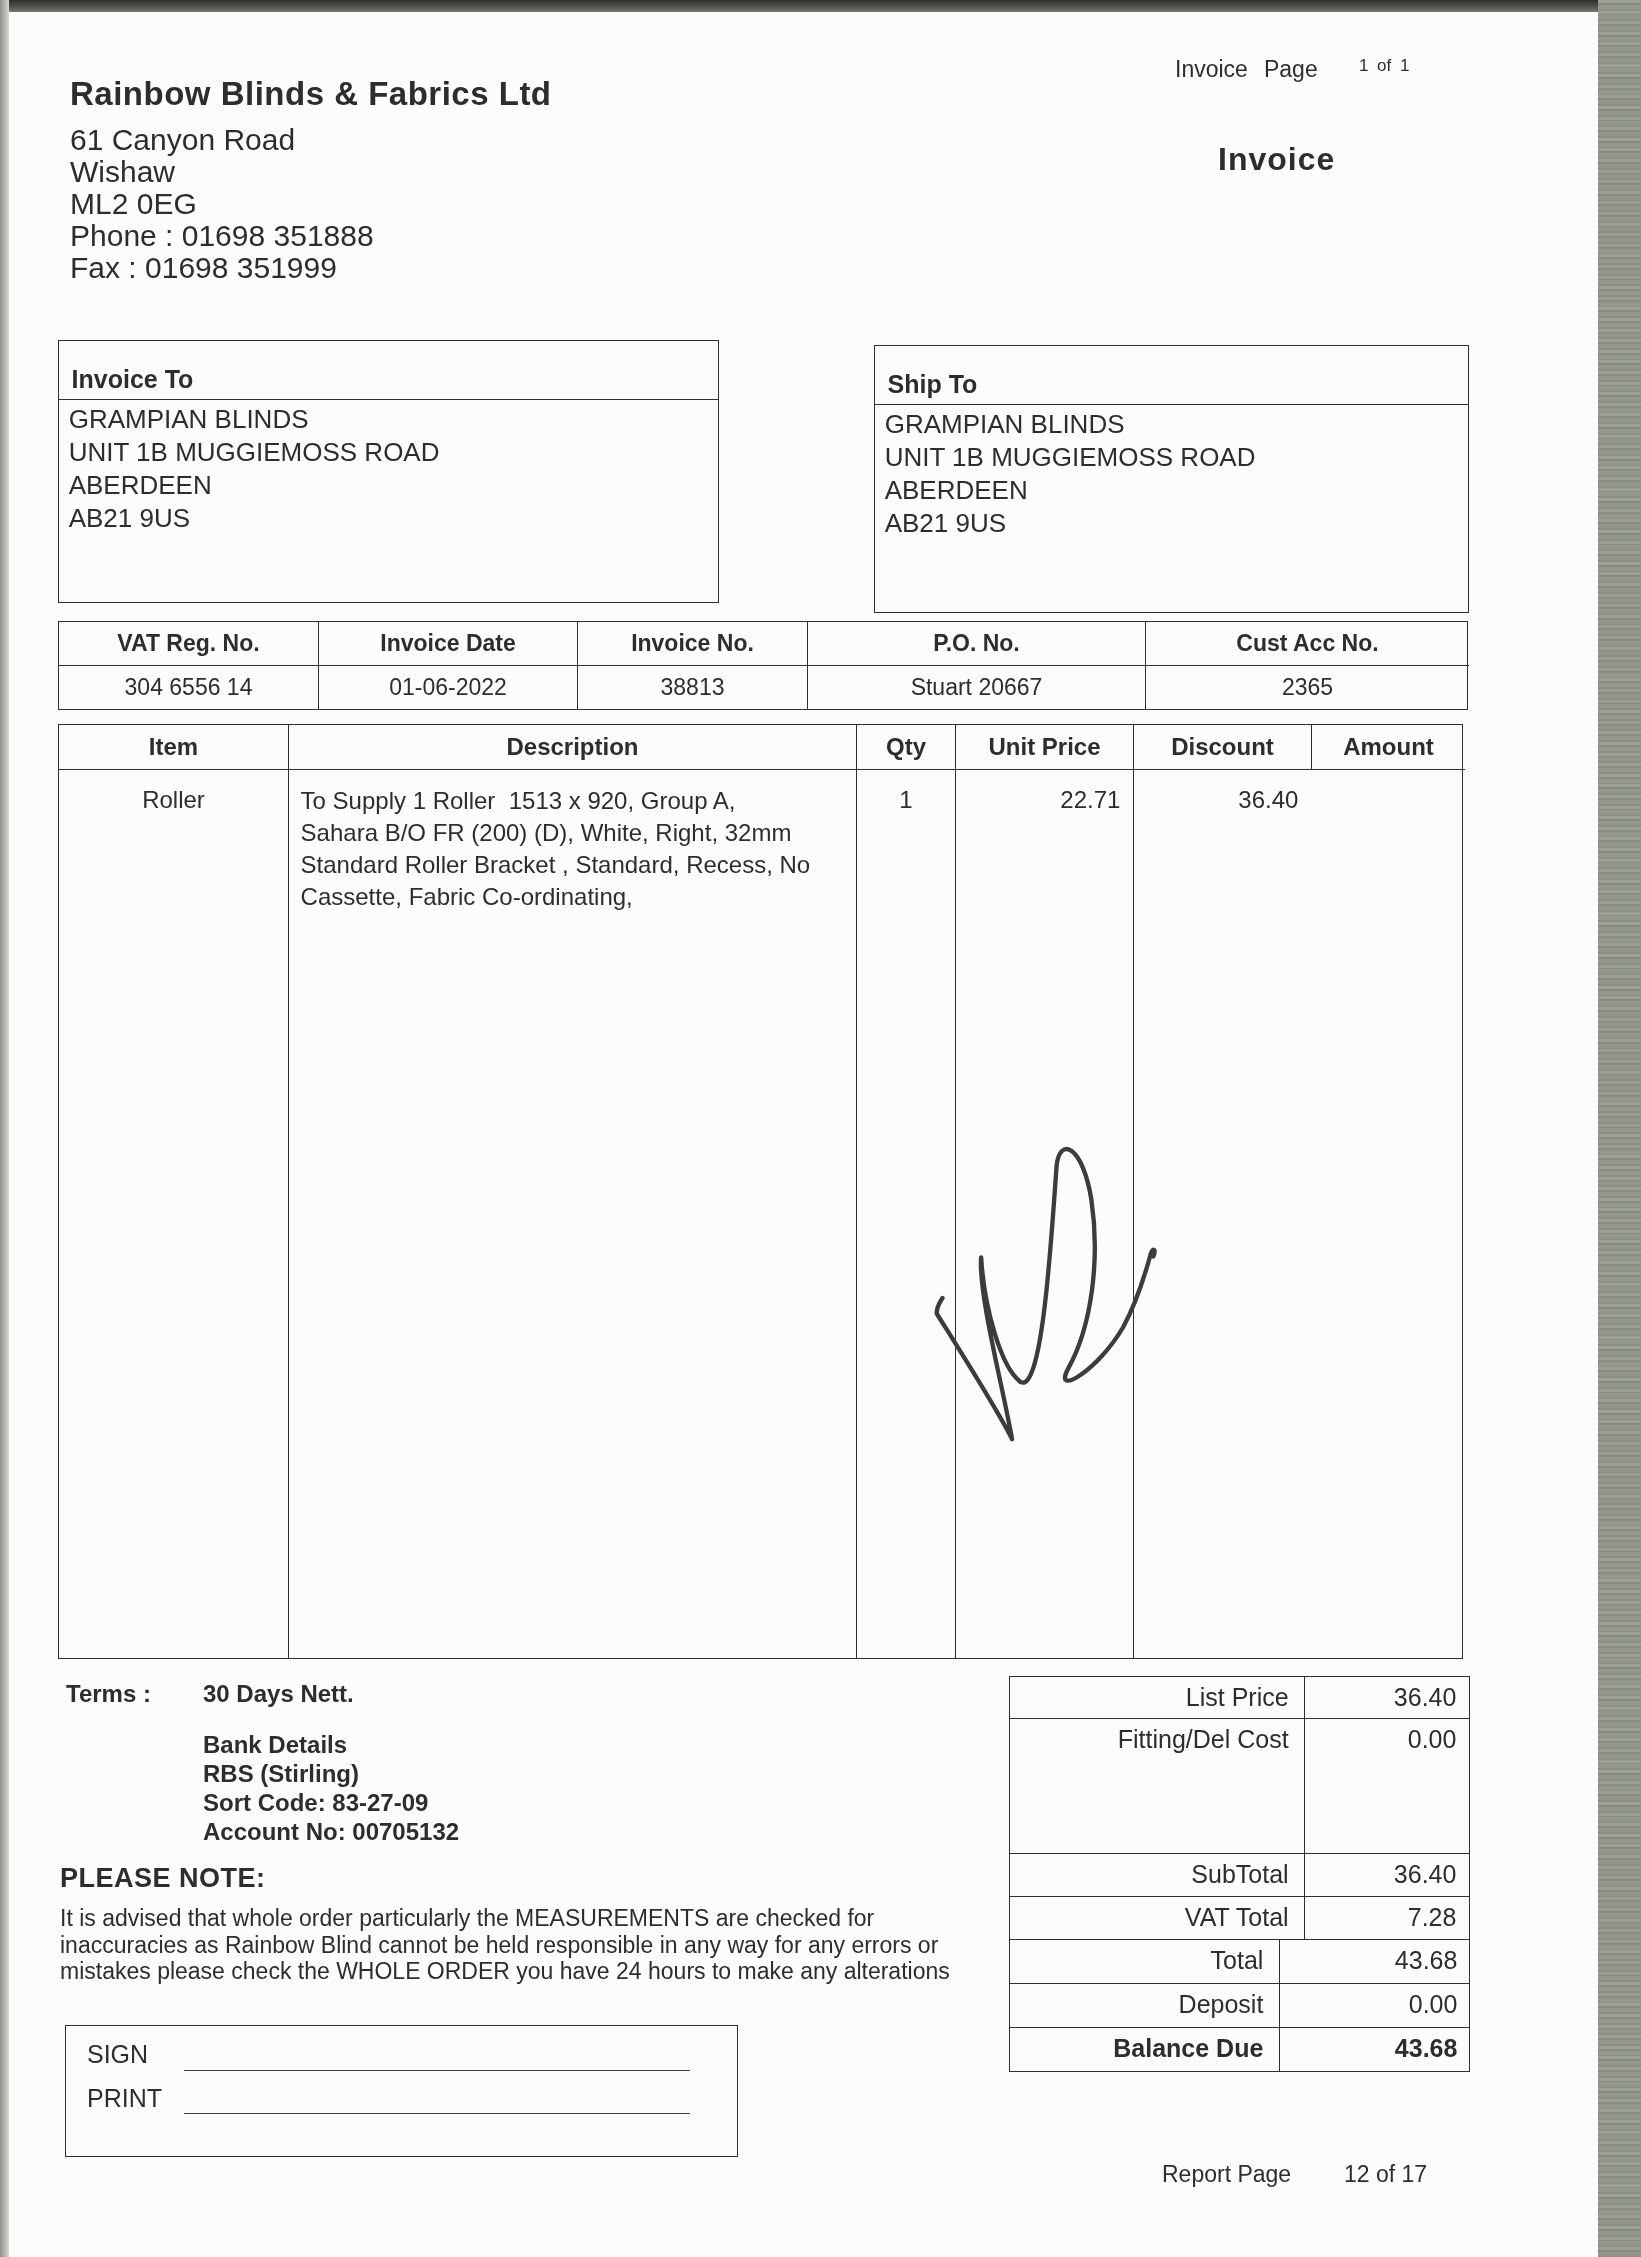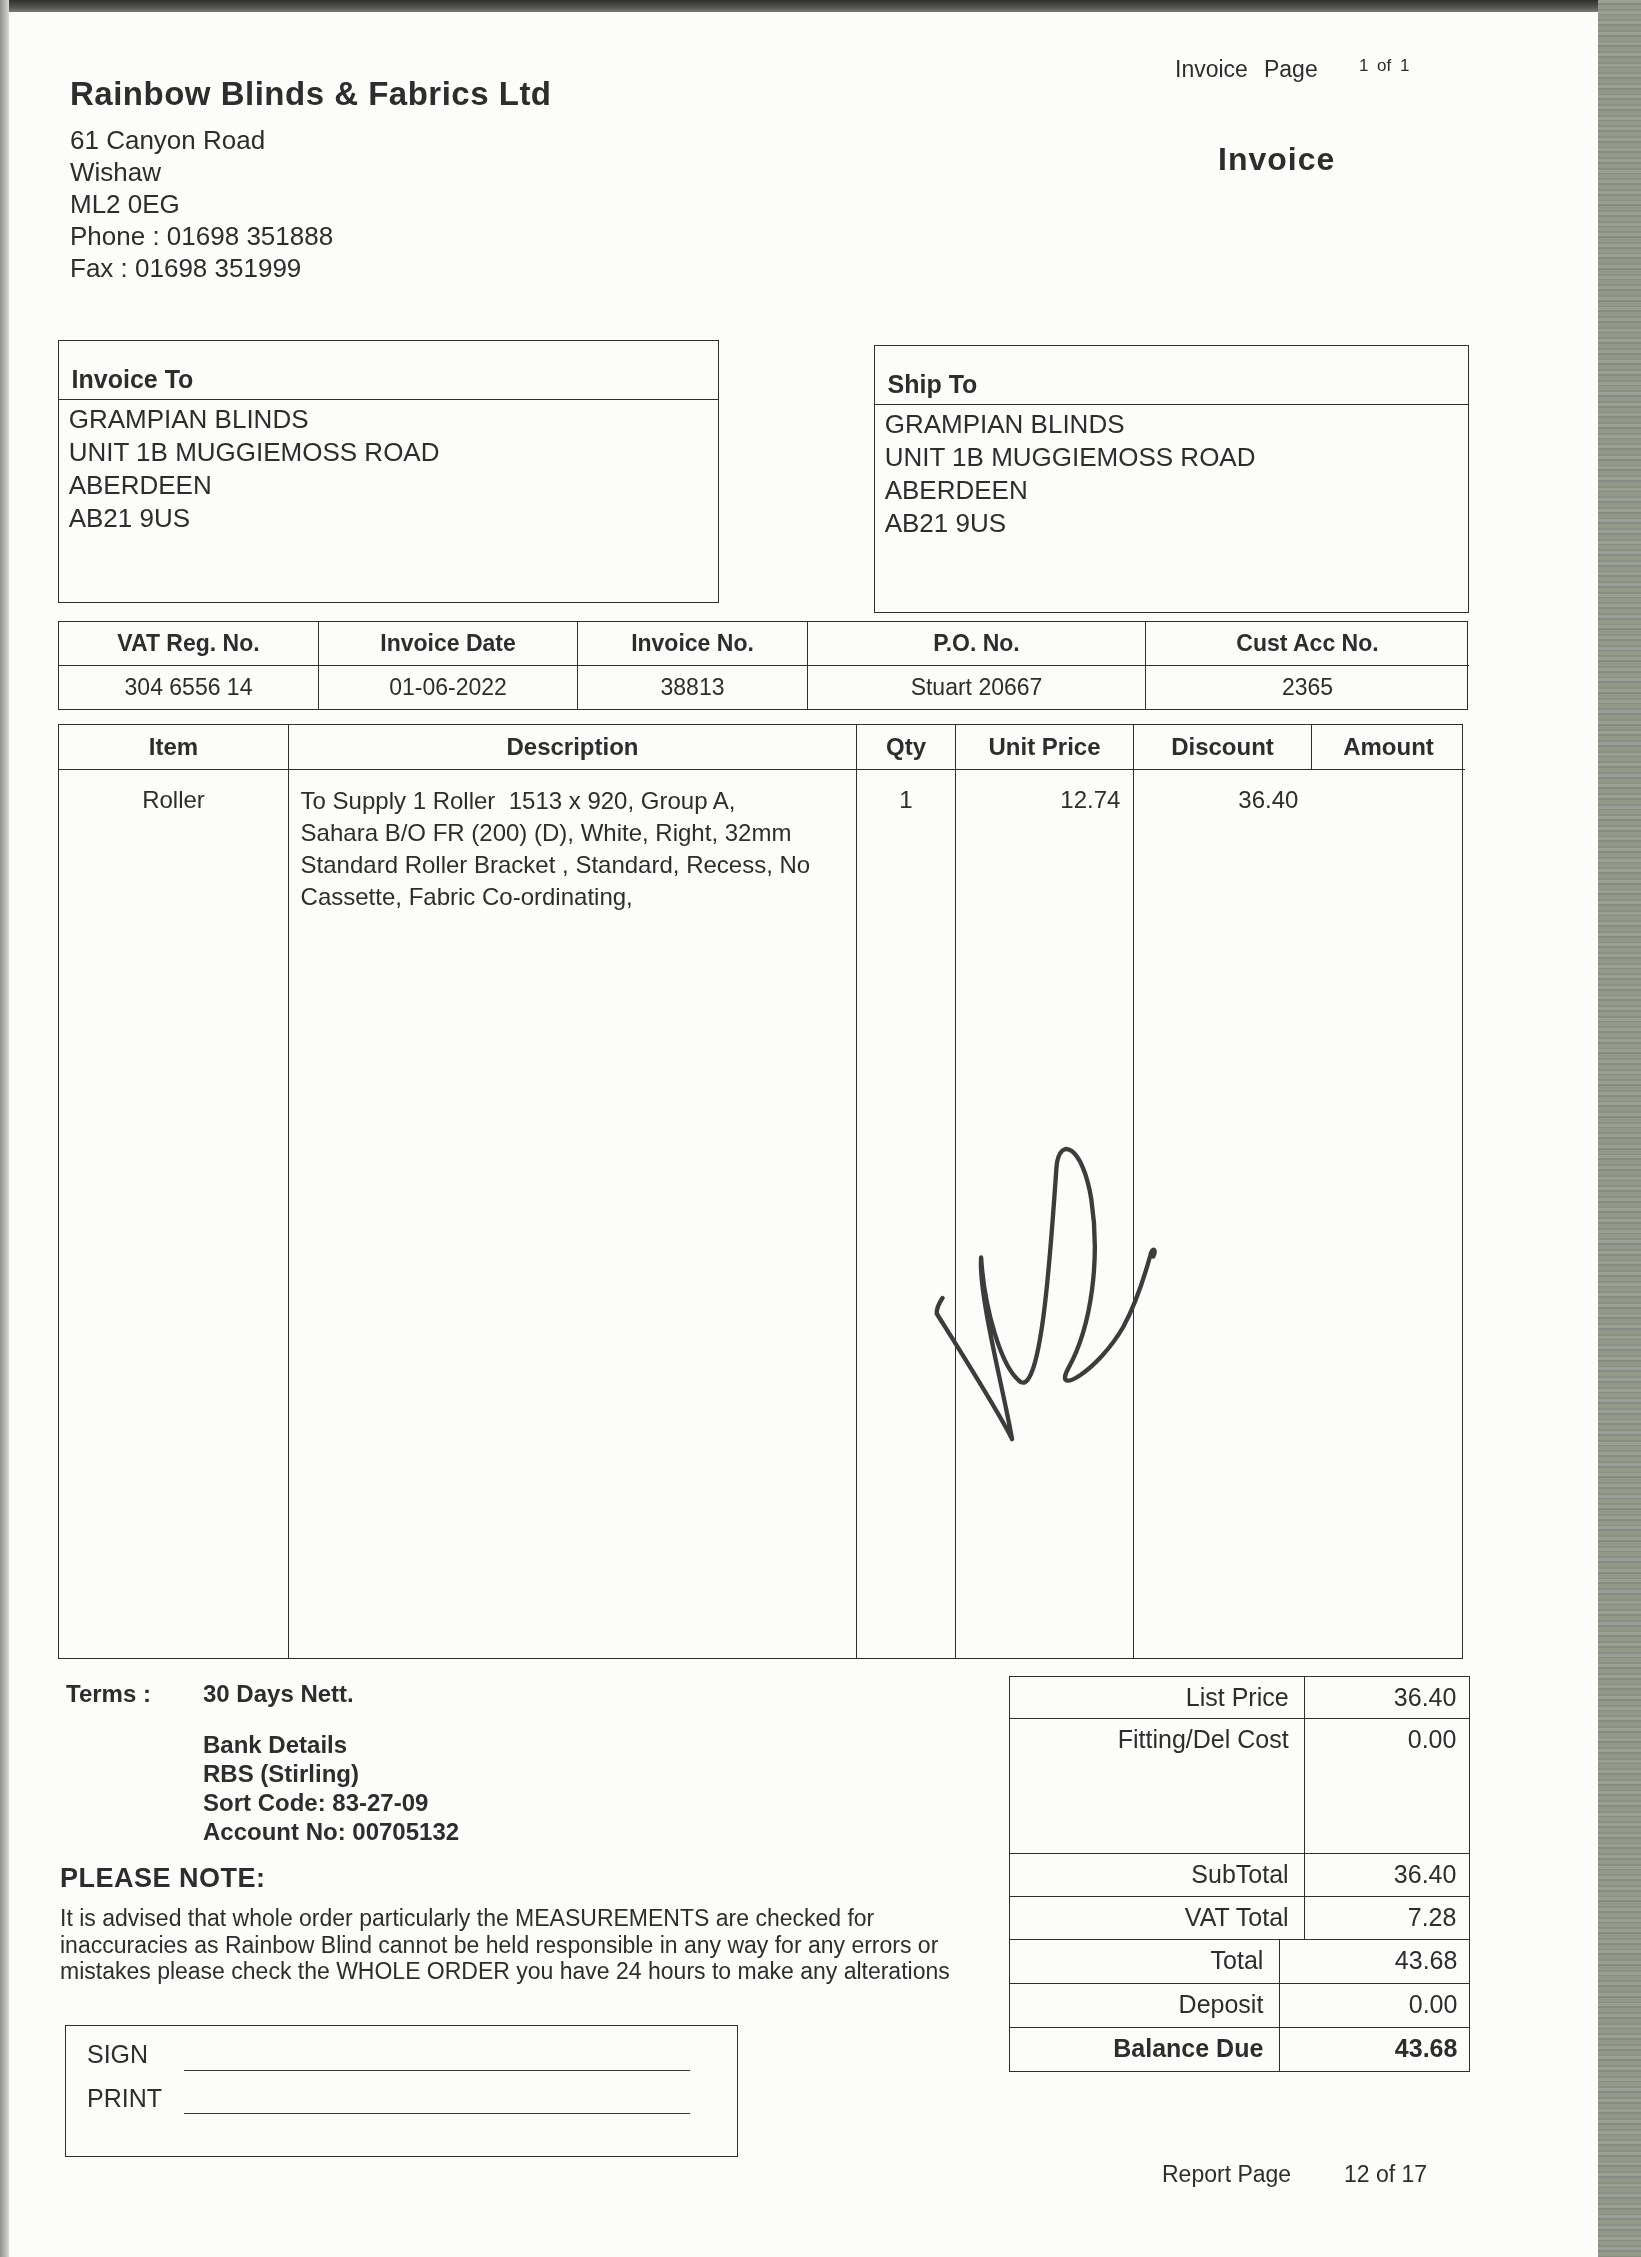--- a/index.html
+++ b/index.html
@@ -14,21 +14,21 @@
   .scan-top    { position:absolute; left:0; top:0; width:1641px; height:11.6px;
                  background:linear-gradient(180deg,#2e2e2c 0%,#55554f 60%,#7a7a74 100%); }
   .scan-left   { position:absolute; left:0; top:0; width:8.7px; height:2257px;
                  background:linear-gradient(90deg,#8f8f8b 0%,#b5b5b1 55%,#d9d9d5 100%); }
   .scan-right  { position:absolute; left:1598px; top:0; width:43px; height:2257px;
                  background:repeating-linear-gradient(180deg,
                    #9aa094 0px,#9aa094 2.9px,#878b81 2.9px,#878b81 4.8px,
                    #949889 4.8px,#949889 8.7px,#8b8f84 8.7px,#8b8f84 10.6px); }
   
   .company-name { position:absolute; left:70px; top:75px; font-size:33px; font-weight:bold; letter-spacing:0.5px; }
-  .company-address { position:absolute; left:70px; top:124px; font-size:26px; line-height:32px; white-space:pre-line; }
+  .company-address { position:absolute; left:70px; top:124px; font-size:30px; line-height:32px; white-space:pre-line; }
   .inv-page-label { position:absolute; left:1175px; top:56px; font-size:23px; word-spacing:9.7px; }
   .inv-page-value { position:absolute; left:1359px; top:56px; font-size:17px; word-spacing:3.9px; }
   .invoice-title  { position:absolute; left:1218px; top:141px; font-size:32px; font-weight:bold; letter-spacing:1px; }
   
   .addr-box { position:absolute; border:1.9px solid #2f2f2f; background:transparent; }
   .box-invoice-to { left:58px;  top:340px; width:661px; height:263px; }
   .box-ship-to    { left:874px; top:345px; width:595px; height:268px; }
   .addr-box .box-title { font-size:25px; font-weight:bold; padding:7.7px 12.6px 5.8px 12.6px;
                          border-bottom:1.9px solid #2f2f2f;margin-top:16px; }
   .addr-box .box-lines { font-size:26px; line-height:33px; padding:2.9px 9.7px; white-space:pre-line; }
@@ -144,21 +144,21 @@
     <div class="hcell">Qty</div>
     <div class="hcell">Unit Price</div>
     <div class="hcell">Discount</div>
     <div class="hcell">Amount</div>
     <div class="bcell first cell-item">Roller</div>
     <div class="bcell cell-desc">To Supply 1 Roller  1513 x 920, Group A,
 Sahara B/O FR (200) (D), White, Right, 32mm
 Standard Roller Bracket , Standard, Recess, No
 Cassette, Fabric Co-ordinating,</div>
     <div class="bcell cell-qty">1</div>
-    <div class="bcell cell-num">12.74</div>
+    <div class="bcell cell-num">22.71</div>
     <div class="bcell cell-num">36.40</div>
   </div>
 
   <svg class="signature-svg" viewBox="930 1165 300 360" fill="none" xmlns="http://www.w3.org/2000/svg">
     <path d="M 976 1344 C 972 1350 970 1356 970 1360
              C 990 1392 1032 1458 1048 1490
              C 1039 1438 1013 1340 1016 1302
              C 1019 1352 1036 1416 1057 1431
              C 1079 1441 1088 1292 1094 1208
              C 1097 1176 1121 1186 1130 1242

